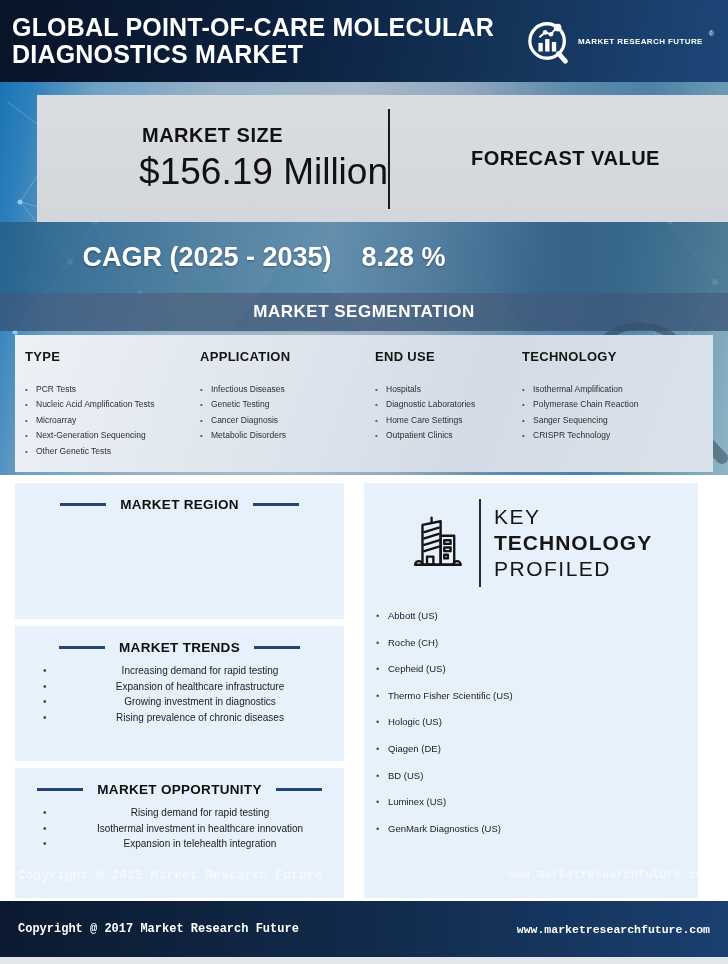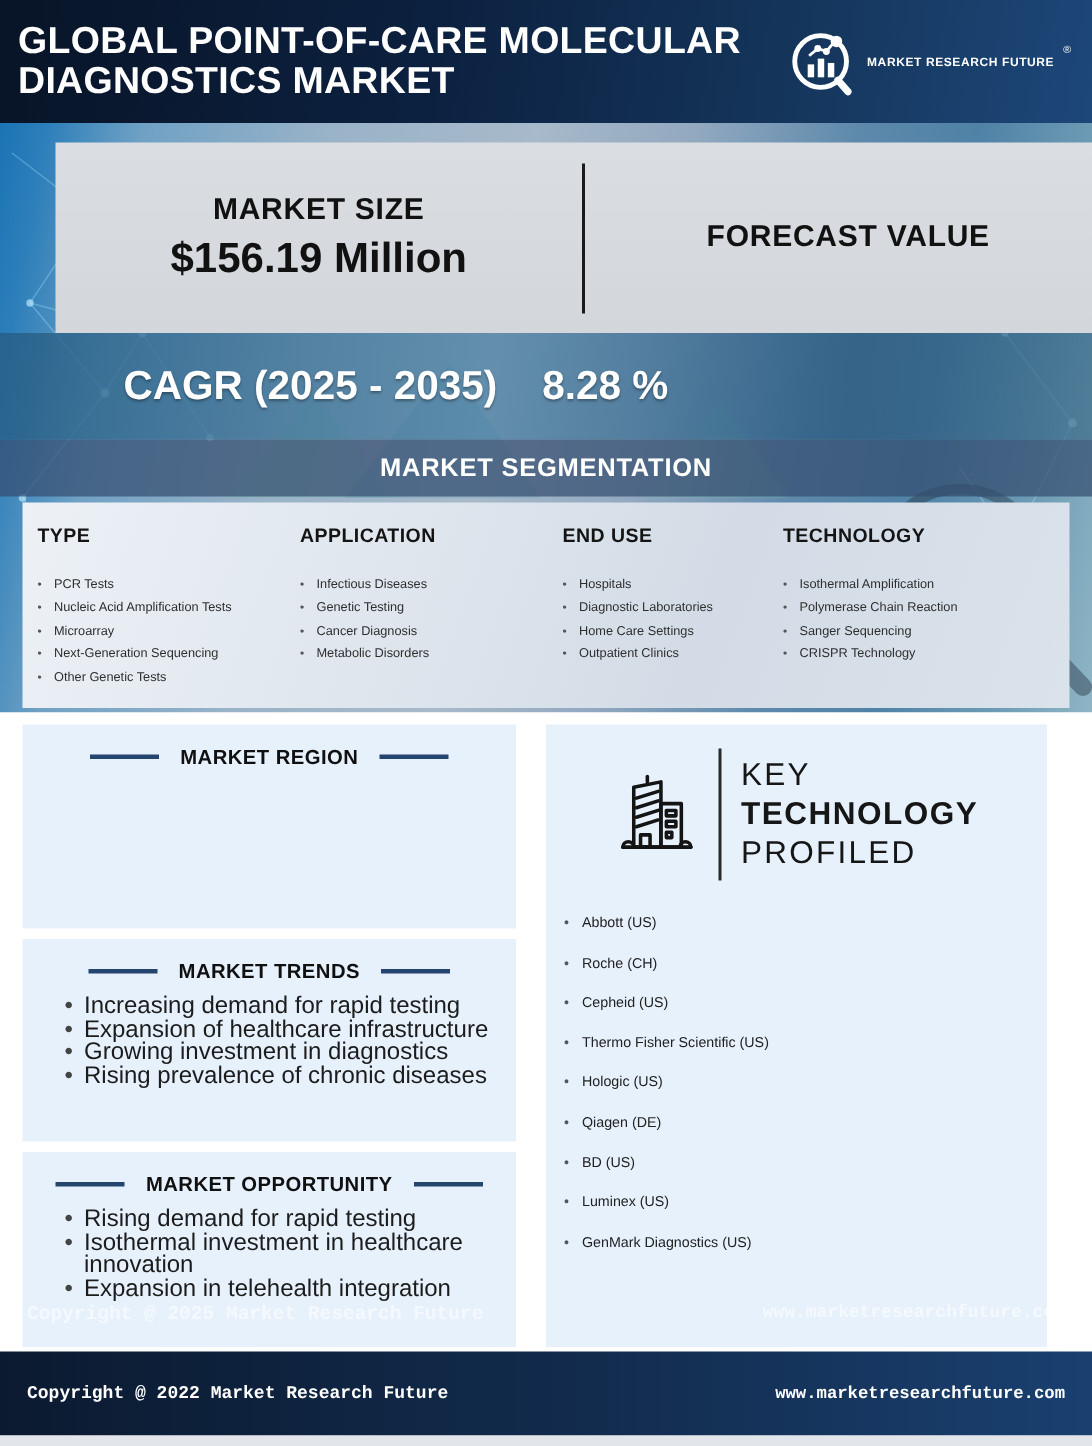--- a/index.html
+++ b/index.html
@@ -19,21 +19,21 @@
   
   .photo-band { position:absolute; left:0; top:82px; width:728px; height:393px;
     background:linear-gradient(100deg,#1b74b4 0%,#2d7fba 4%,#6fa1c4 12%,#9ab3c8 28%,#a7b9ca 45%,#93a9c0 58%,#5d89ab 72%,#4f82a6 82%,#6e9cb5 92%,#8fb5c5 100%); }
   .plexus { position:absolute; left:0; top:0; width:728px; height:393px; pointer-events:none; }
 
   .stats-box { position:absolute; left:12px; top:13px; width:704px; height:127px;
     background:linear-gradient(180deg,#dadde1,#d3d6da);
     display:flex; align-items:center;margin-left:25px; }
   .stat { flex:1; text-align:center; color:#111; }
   .stat-label { font-size:20px; font-weight:bold; letter-spacing:.5px; }
-  .stat-value { font-size:28px; font-weight:bold; margin-top:4px; }
+  .stat-value { font-size:37px; font-weight:normal; margin-top:4px;text-align:right; }
   .stat-divider { width:2px; height:100px; background:#1a1a1a; }
 
   .cagr-row { position:absolute; left:0; top:140px; width:728px; height:71px;
     background:linear-gradient(95deg,rgba(38,92,130,.78),rgba(58,118,156,.62) 45%,rgba(40,86,124,.72) 78%,rgba(56,104,134,.66));
     display:flex; align-items:center; justify-content:center; }
   .cagr-inner { transform:translateX(-100px); color:#fff; font-weight:bold; font-size:27px; display:flex; gap:30px; text-shadow:0 1px 2px rgba(0,0,0,.35); }
 
   .seg-strip { position:absolute; left:0; top:211px; width:728px; height:38px;
     background:rgba(52,78,112,.72); display:flex; align-items:center; justify-content:center; }
   .seg-strip span { color:#fff; font-weight:bold; font-size:17px; letter-spacing:.5px; }
@@ -52,21 +52,21 @@
   .box-region { left:15px; top:8px; width:329px; height:136px; }
   .box-trends { left:15px; top:151px; width:329px; height:135px; }
   .box-opp    { left:15px; top:293px; width:329px; height:130px; }
   .box-comp   { left:364px; top:8px; width:334px; height:415px; }
 
   .sec-heading { display:flex; align-items:center; justify-content:center; gap:14px; padding-top:14px; }
   .sec-heading .label { font-size:13.5px; font-weight:bold; color:#101010; letter-spacing:.3px; }
   .dash { width:46px; height:3px; background:#23456e; }
 
   .bullets { list-style:none; margin:8px 0 0 28px; }
-  .bullets li { position:relative; font-size:16px; color:#1c1c1c; line-height:15.6px; padding-left:13px; }
+  .bullets li { position:relative; font-size:10px; color:#1c1c1c; line-height:15.6px; padding-left:13px;text-align:center; }
   .bullets li::before { content:"•"; position:absolute; left:0; top:0; color:#444; }
 
   .comp-head { display:flex; align-items:center; gap:13px; padding:16px 0 0 44px; }
   .comp-head svg { width:58px; height:62px; }
   .comp-divider { width:2px; height:88px; background:#2a2a2a; }
   .comp-title { font-size:21px; line-height:26px; letter-spacing:1.5px; color:#161616; }
   .comp-title .bold { font-weight:bold; letter-spacing:1px; }
   .comp-list { list-style:none; margin:16px 0 0 12px; }
   .comp-list li { position:relative; font-size:9.5px; color:#222; line-height:26.6px; padding-left:12px; }
   .comp-list li::before { content:"•"; position:absolute; left:0; color:#555; }
@@ -282,18 +282,18 @@
       </ul>
     </div>
 
     <div class="faded-row">
       <span class="l">Copyright @ 2025 Market Research Future</span>
       <span class="r">www.marketresearchfuture.com</span>
     </div>
   </div>
 
   <div class="footer">
-    <span class="l">Copyright @ 2022 Market Research Future</span>
+    <span class="l">Copyright @ 2017 Market Research Future</span>
     <span class="r">www.marketresearchfuture.com</span>
   </div>
   <div class="bottom-strip"></div>
 
 </div>
 
 </body></html>

